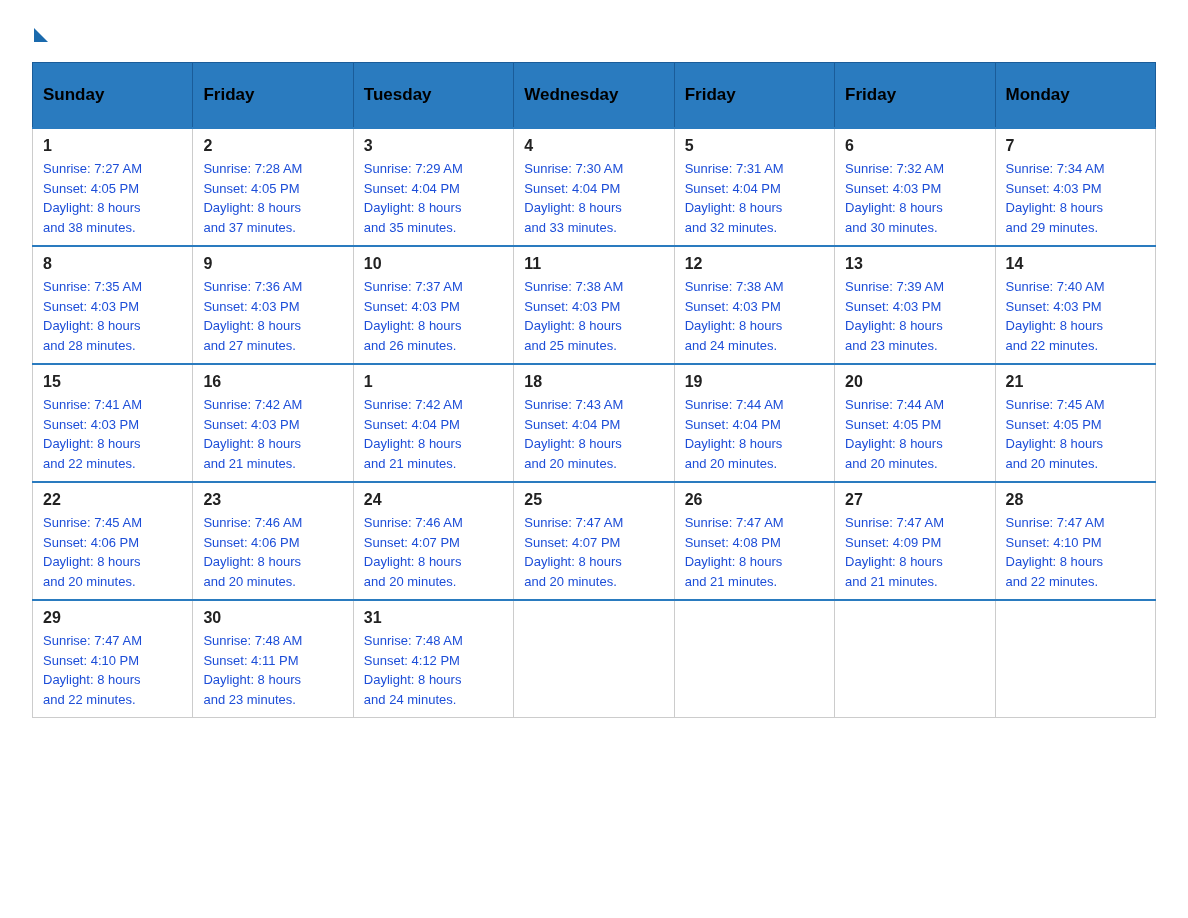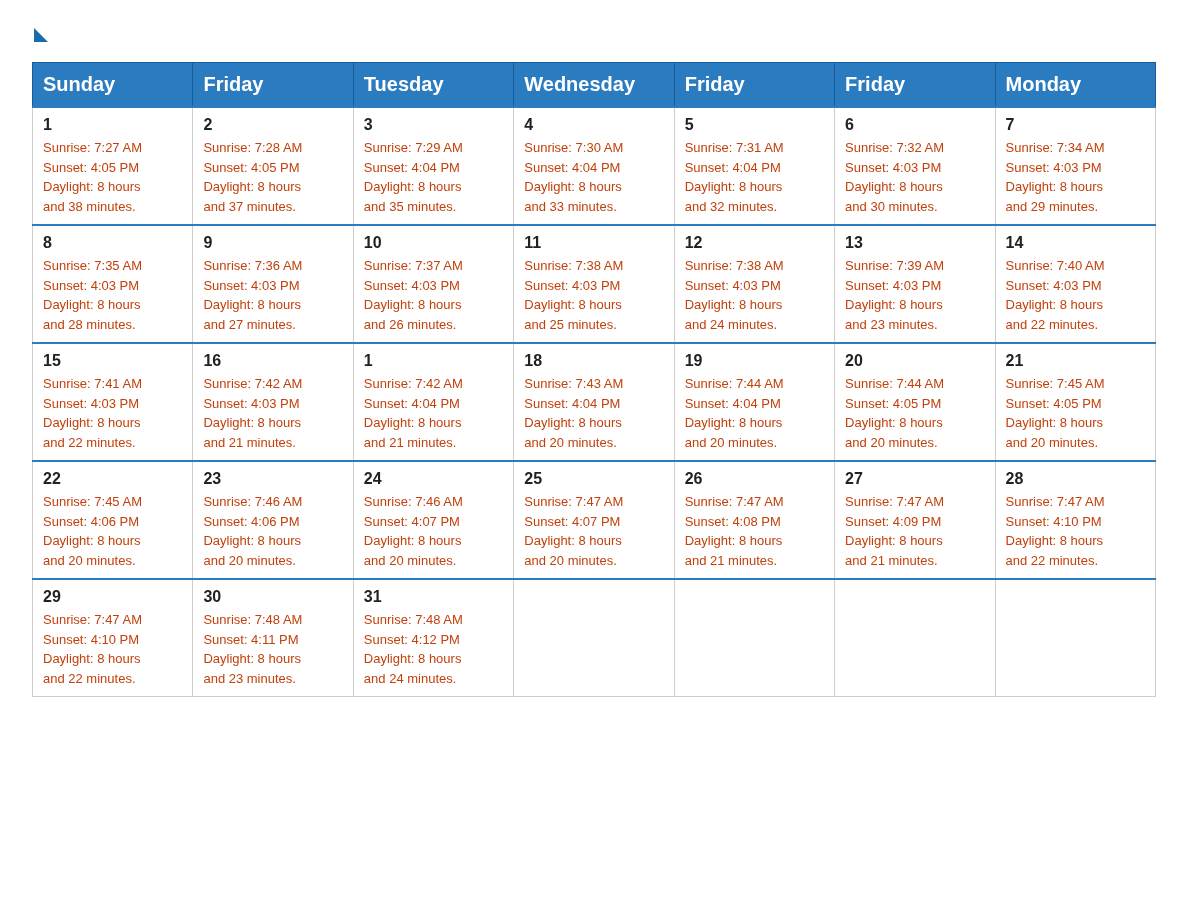--- a/index.html
+++ b/index.html
@@ -60,24 +60,24 @@
       color: #555;
       margin-top: 4px;
     }
     .calendar {
       width: 100%;
       border-collapse: collapse;
       border: 1px solid #aaa;
     }
     .calendar th {
       background-color: #2a7bbf;
-      color: #ffffff;
-      font-size: 20px;
-      font-weight: bold;
-      padding: 10px 10px;
+      color: #000000;
+      font-size: 17px;
+      font-weight: bold;
+      padding: 22px 10px;
       text-align: left;
       border: 1px solid #1a5c99;
     }
     .calendar td {
       vertical-align: top;
       padding: 8px 10px;
       border: 1px solid #ccc;
       width: 14.28%;
       min-height: 100px;
       font-size: 13px;
@@ -86,21 +86,21 @@
     .day-num {
       font-size: 16px;
       font-weight: bold;
       color: #222;
       display: block;
       margin-bottom: 4px;
     }
     .cell-text {
       font-size: 13px;
       line-height: 1.5;
-      color: #c2410c;
+      color: #1d4ed8;
     }
     .calendar tr td {
       border-top: 2px solid #2a7bbf;
     }
     .calendar tbody tr:not(:first-child) td {
       border-top: 2px solid #2a7bbf;
     }
     .empty-cell {
       background: #fff;
     }

